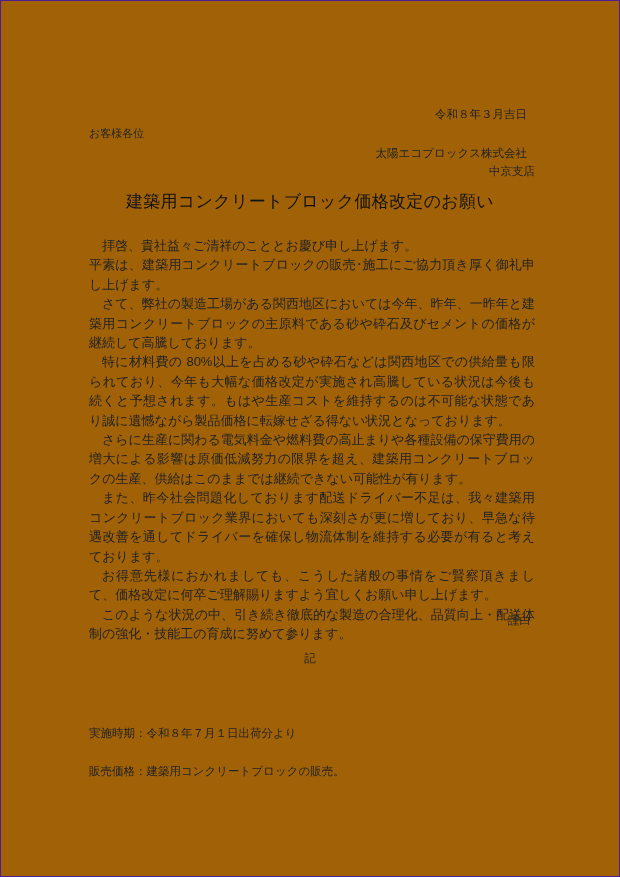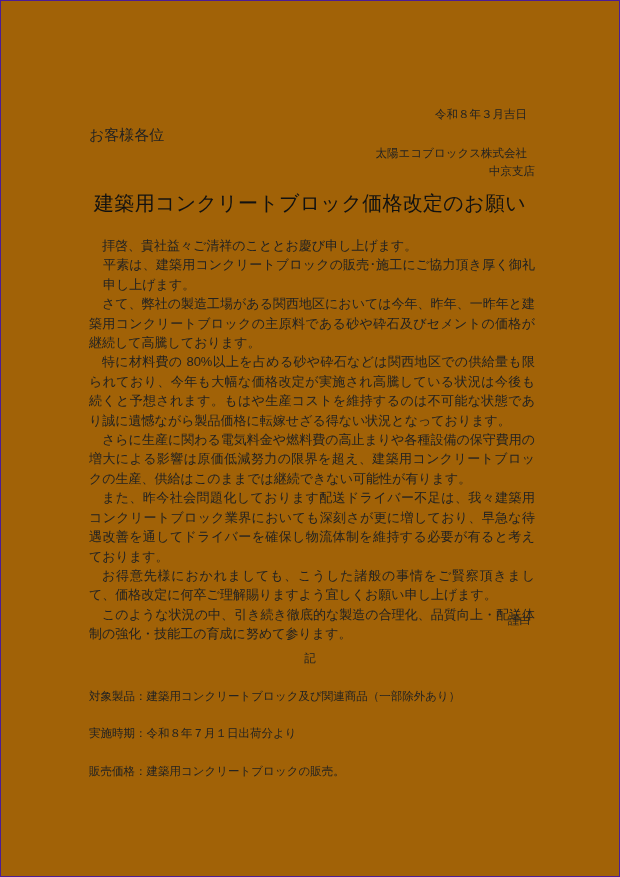--- a/index.html
+++ b/index.html
@@ -8,30 +8,30 @@
       position: relative;
       width: 618px; height: 875px;
       border: 1px solid #4c1d95;
       background: #a16207;
       font-family: Liberation Sans, sans-serif;
       color: #222222;
       font-size: 11.5px;
     }
     .abs { position: absolute; white-space: nowrap; }
     .date { right: 92px; top: 106px; }
-    .recipient { left: 88px; top: 125px; font-size: 15px; }
+    .recipient { left: 88px; top: 125px; font-size: 11px; }
     .company { right: 92px; top: 145px; margin-left: 41px; }
     .branch { right: 84px; top: 163px; }
-    .title { left: 0; width: 618px; text-align: center; top: 189px; font-size: 20px; letter-spacing: 0.3px; color: #111; }
+    .title { left: 0; width: 618px; text-align: center; top: 189px; font-size: 17px; letter-spacing: 0.3px; color: #111; }
     .body {
       position: absolute; left: 88px; top: 235px; width: 446px;
       line-height: 19.4px; font-size: 13px;
     }
     .body p { margin: 0; text-indent: 1em; text-align: justify; text-align-last: left; }
-    .body p.noindent { text-indent: 0; margin-left: 14px; }
+    .body p.noindent { text-indent: 0; }
     .closing { right: 88px; top: 612px; text-align: center; }
     .ki { left: 0; width: 618px; text-align: center; top: 650px; }
     .item { left: 88px; }
     .item1 { top: 688px; }
     .item2 { top: 725px; text-align: center; }
     .item3 { top: 763px; }
   </style>
 </head>
 <body>
 
@@ -49,16 +49,15 @@
     <p>特に材料費の 80%以上を占める砂や砕石などは関西地区での供給量も限られており、今年も大幅な価格改定が実施され高騰している状況は今後も続くと予想されます。もはや生産コストを維持するのは不可能な状態であり誠に遺憾ながら製品価格に転嫁せざる得ない状況となっております。</p>
     <p>さらに生産に関わる電気料金や燃料費の高止まりや各種設備の保守費用の増大による影響は原価低減努力の限界を超え、建築用コンクリートブロックの生産、供給はこのままでは継続できない可能性が有ります。</p>
     <p>また、昨今社会問題化しております配送ドライバー不足は、我々建築用コンクリートブロック業界においても深刻さが更に増しており、早急な待遇改善を通してドライバーを確保し物流体制を維持する必要が有ると考えております。</p>
     <p>お得意先様におかれましても、こうした諸般の事情をご賢察頂きまして、価格改定に何卒ご理解賜りますよう宜しくお願い申し上げます。</p>
     <p>このような状況の中、引き続き徹底的な製造の合理化、品質向上・配送体制の強化・技能工の育成に努めて参ります。</p>
   </div>
 
   <div class="abs closing">謹白</div>
   <div class="abs ki">記</div>
 
-  <div class="abs item item1">対象製品：建築用コンクリートブロック及び関連商品（一部除外あり）</div>
   <div class="abs item item2">実施時期：令和８年７月１日出荷分より</div>
   <div class="abs item item3">販売価格：建築用コンクリートブロックの販売。</div>
 </div>
 
 </body></html>

